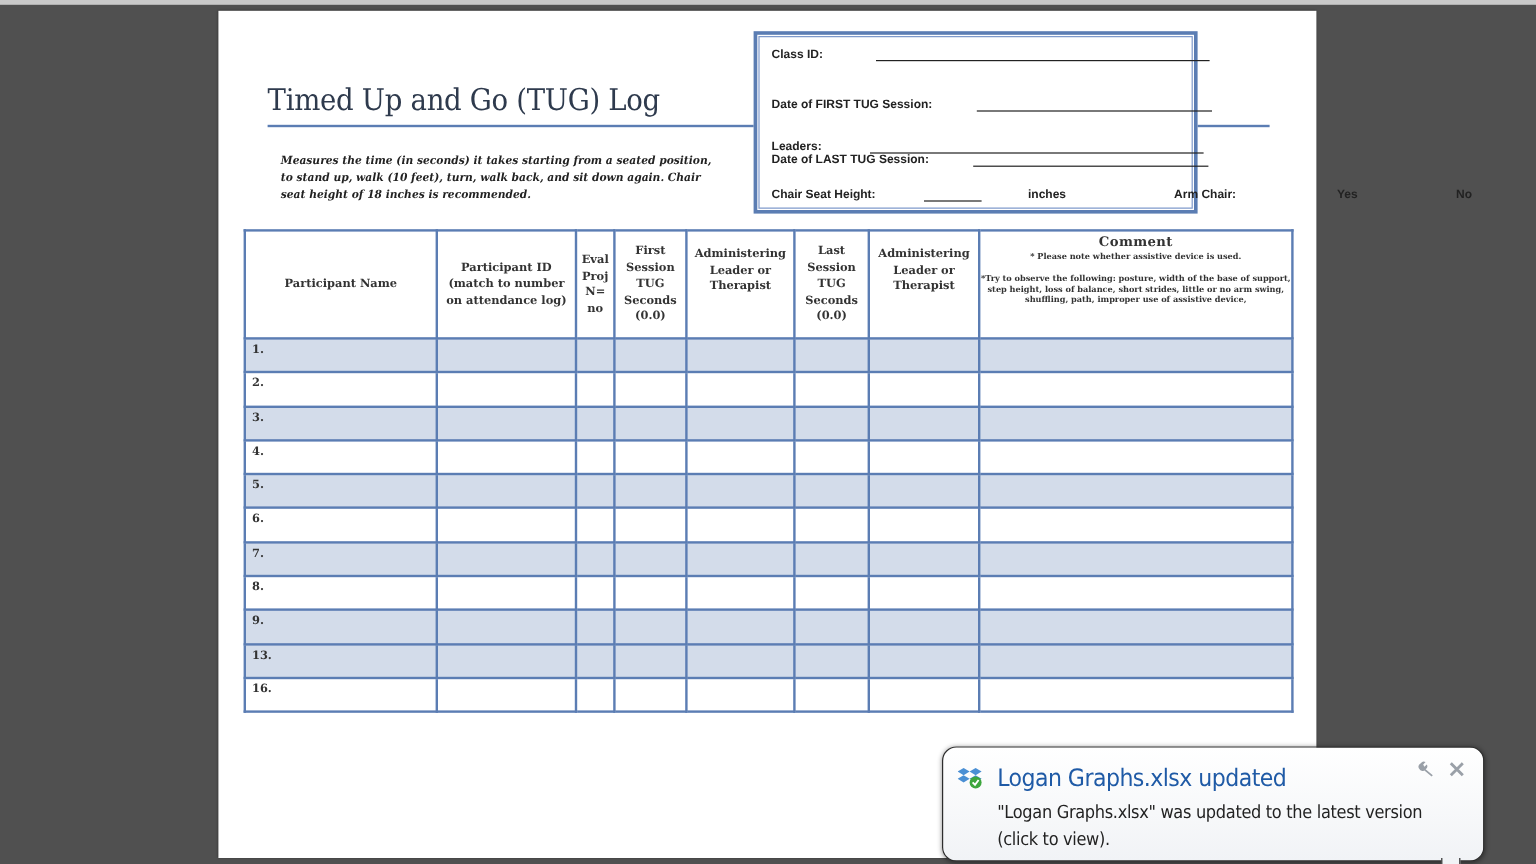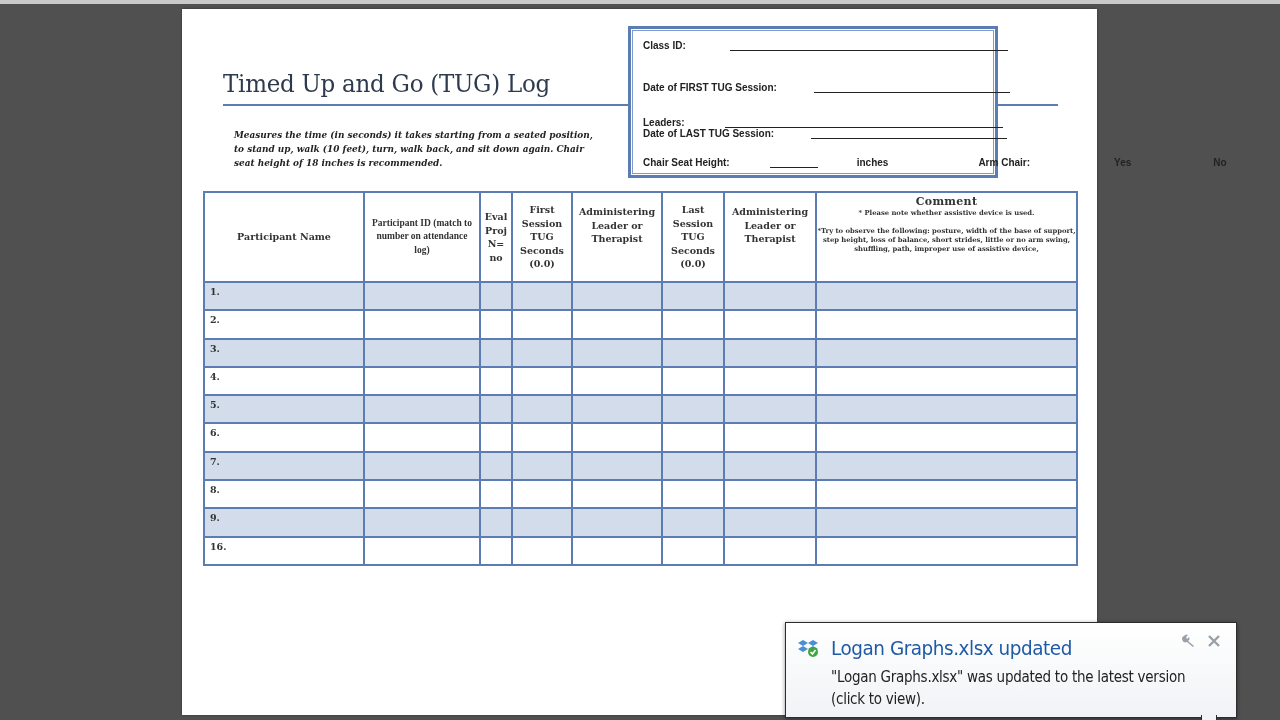--- a/index.html
+++ b/index.html
@@ -61,21 +61,21 @@
   th.tiny { font-size: 7px; line-height: 11px; }
   th .comment-title { font-size: 11px; letter-spacing: 0.3px; }
   th .comment-note { font-size: 6.8px; line-height: 9px; font-weight: bold; display: block; }
   table.log td { height: 26.3px; vertical-align: top; }
   tr.shade td { background: #d3dcea; }
   td .rownum { font-size: 9.5px; font-weight: bold; color: #333; padding: 3px 0 0 5px; display: block; }
 
   .toast {
     position: absolute; left: 785px; top: 622px; width: 450px; height: 94px;
     background: linear-gradient(#ffffff, #f1f3f6);
-    border: 1px solid #2d2d2d; border-radius: 0;
+    border: 1px solid #2d2d2d; border-radius: 12px;
     box-shadow: 0 1px 4px rgba(0,0,0,0.45);
   }
   .toast-tail {
     position: absolute; left: 415px; top: 92px; width: 14px; height: 8px;
     background: #f1f3f6; border-left: 1px solid #2d2d2d; border-right: 1px solid #2d2d2d;
   }
   .toast-icon { position: absolute; left: 12px; top: 15px; width: 22px; height: 20px; }
   .toast-title {
     position: absolute; left: 45px; top: 13px; font-size: 20px; color: #1f5aa6;
     font-family: "DejaVu Sans", sans-serif; letter-spacing: -0.5px;
@@ -138,21 +138,21 @@
         <col style="width:32px">
         <col style="width:60px">
       <col style="width:90px">
         <col style="width:62px">
         <col style="width:92px">
         <col style="width:261px">
     </colgroup>
     <thead>
       <tr>
         <th>Participant Name</th>
-        <th style="padding:0 6px;font-family:Liberation Serif, serif;">Participant ID (match to  number on attendance log)</th>
+        <th style="padding:0 6px;">Participant ID (match to  number on attendance log)</th>
         <th class="tiny" style="padding:0 3px;">Eval Proj N= no</th>
         <th style="padding:0 4px;">First Session TUG Seconds (0.0)</th>
         <th style="padding:0 4px;vertical-align:top;padding-top:12px;">Administering Leader or Therapist</th>
         <th style="padding:1px 5px;">Last Session TUG Seconds (0.0)</th>
         <th style="padding:0 4px;vertical-align:top;padding-top:12px;">Administering Leader or Therapist</th>
         <th style="vertical-align:top;padding:2px 0 0;margin-top:13px;">
           <span class="comment-title">Comment</span>
           <span class="comment-note">* Please note whether assistive device is used.</span>
           <span class="comment-note" style="margin-top:9px;">*Try to observe the following:  posture, width of the base of support, step height,  loss of balance, short strides, little or no arm swing, shuffling,  path, improper use of assistive device,</span>
         </th>
@@ -251,20 +251,32 @@
           <td></td>
           <td></td>
           <td></td>
           <td></td>
           <td></td>
           <td></td>
         </tr>
         <tr class="shade">
           <td>
             <span class="rownum">9.</span>
+          </td>
+          <td></td>
+          <td></td>
+          <td></td>
+          <td></td>
+          <td></td>
+          <td></td>
+          <td></td>
+        </tr>
+        <tr class="shade">
+          <td>
+            <span class="rownum">13.</span>
           </td>
           <td></td>
           <td></td>
           <td></td>
           <td></td>
           <td></td>
           <td></td>
           <td></td>
         </tr>
         <tr class="">

